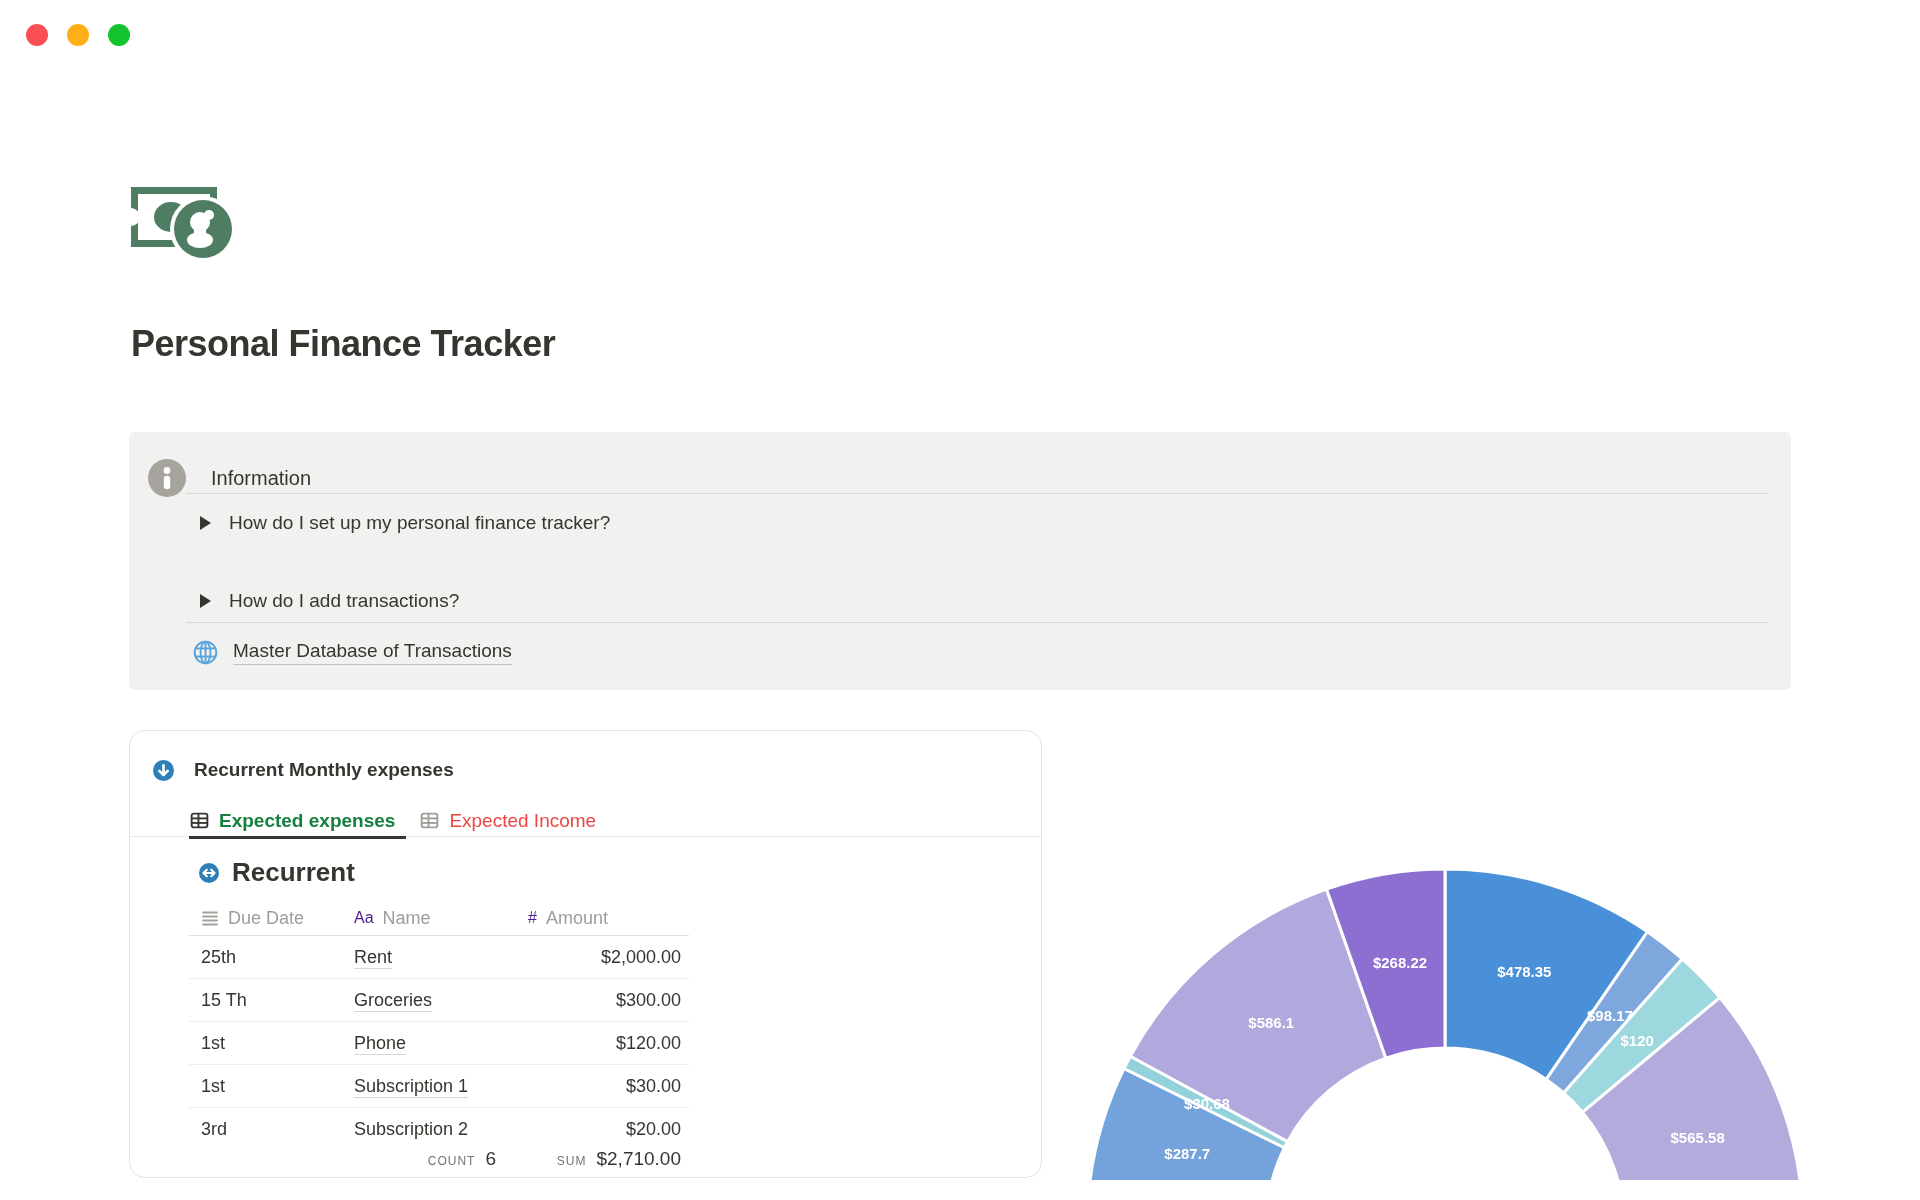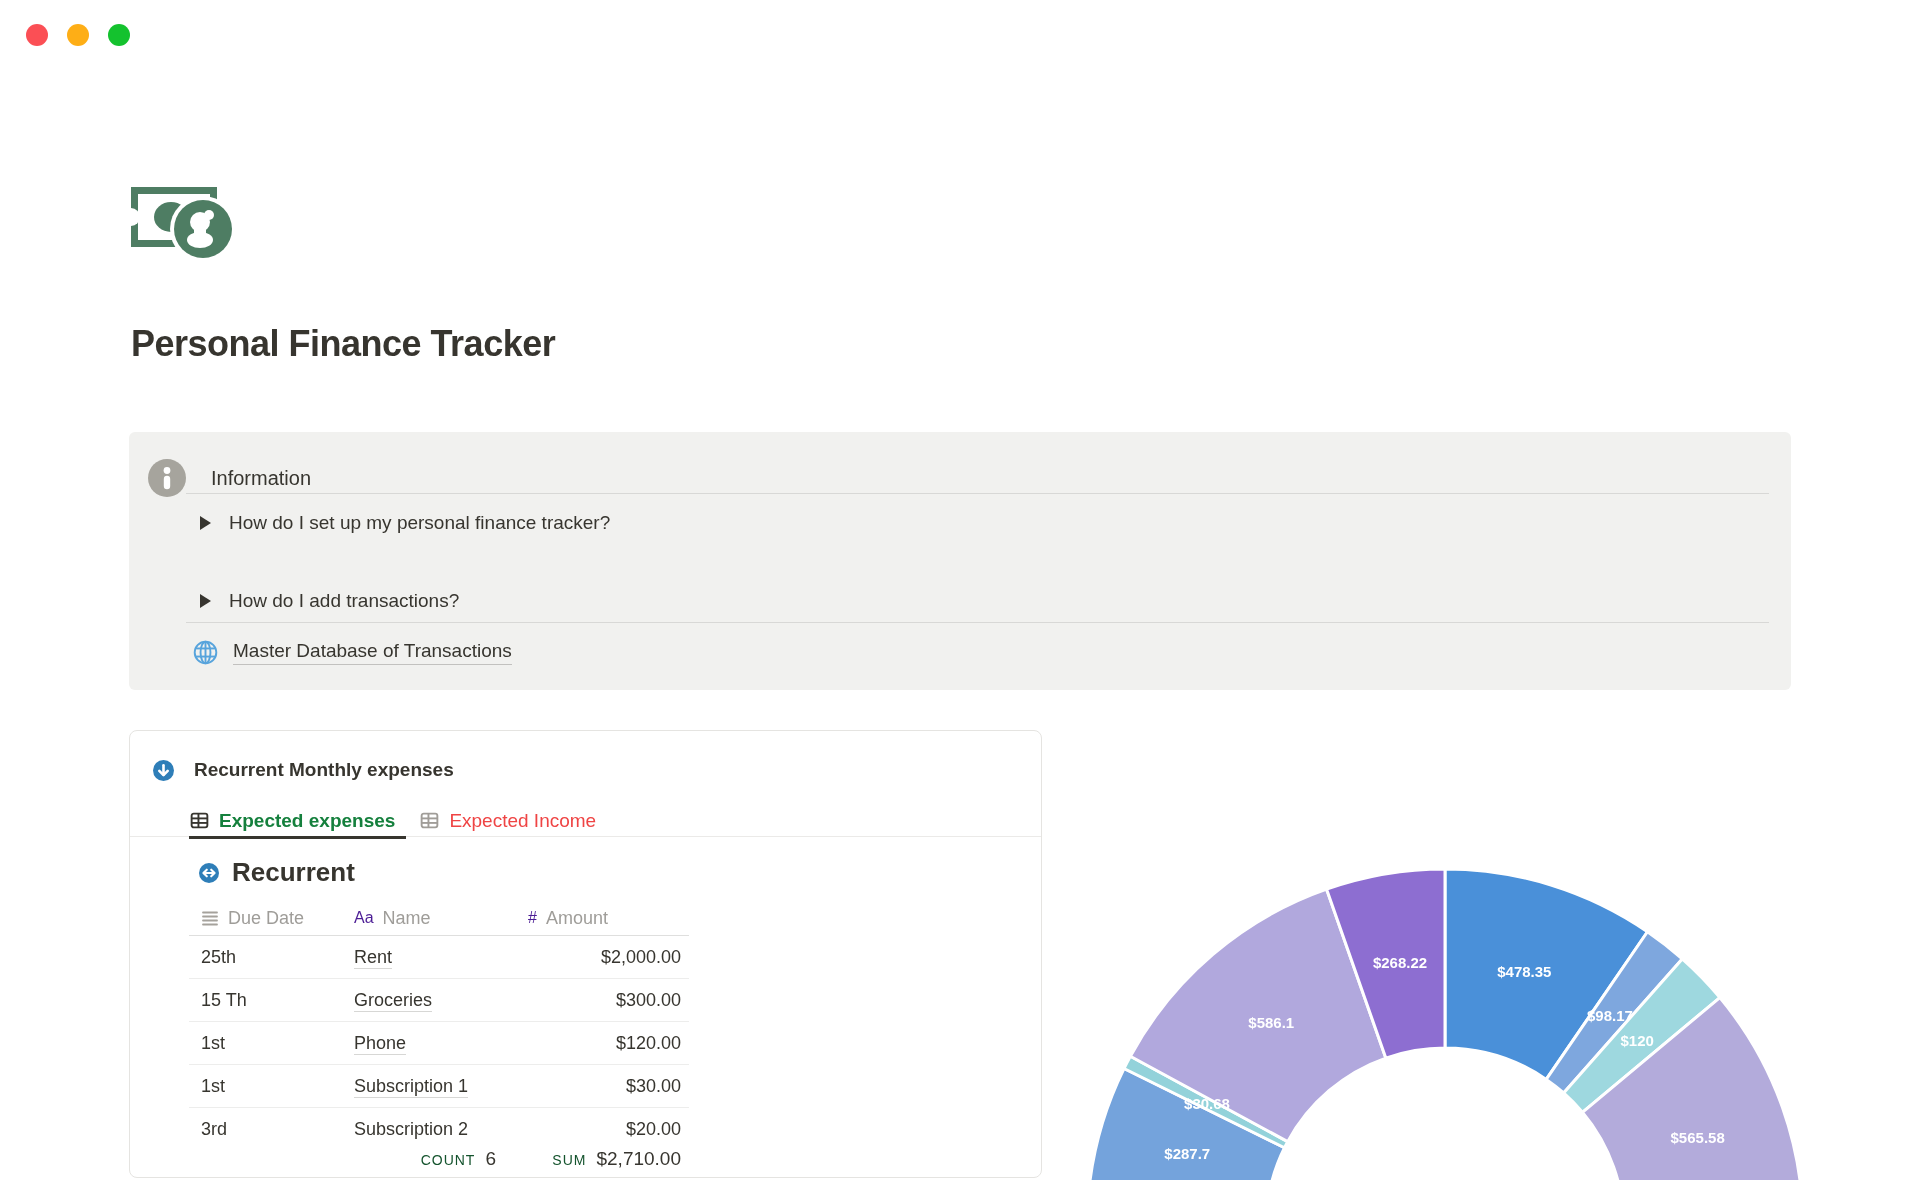--- a/index.html
+++ b/index.html
@@ -18,21 +18,21 @@
   .divider{position:absolute;left:57px;right:22px;height:1px;background:rgba(55,53,47,0.13);}
   .div1{top:61px;} .div2{top:190px;}
   .toggle-row{position:absolute;left:71px;display:flex;align-items:center;gap:18px;height:26px;cursor:pointer;}
   .tg1{top:78px;} .tg2{top:156px;}
   .tri{width:0;height:0;border-left:11px solid #37352f;border-top:7px solid transparent;border-bottom:7px solid transparent;}
   .toggle-row .label{font-size:19px;}
   .link-row{position:absolute;left:63px;top:207px;display:flex;align-items:center;gap:14px;}
   .page-link{font-size:19px;font-weight:500;border-bottom:1.5px solid rgba(55,53,47,0.25);padding-bottom:2px;cursor:pointer;}
   
   .card{position:absolute;left:129px;top:730px;width:913px;height:448px;background:#fff;
-        border:1px solid #e5e4e1;border-radius:8px;box-sizing:border-box;overflow:hidden;}
+        border:1px solid #e5e4e1;border-radius:16px;box-sizing:border-box;overflow:hidden;}
   .card-header{position:absolute;left:23px;top:28px;display:flex;align-items:center;gap:20px;}
   .card-header .label{font-size:19px;font-weight:600;}
   .tab-strip{position:absolute;left:0;right:0;top:74px;height:31px;border-bottom:1px solid #ebeae8;
              display:flex;align-items:flex-start;padding-left:59px;box-sizing:content-box;}
   .tab{display:flex;align-items:center;gap:9px;height:31px;padding:0 11px 0 0;border-bottom:3px solid transparent;cursor:pointer;}
   .tab .label{font-size:19px;}
   .tab.active{border-bottom-color:#37352f;}
   .tab.active .label{font-weight:600;color:#15803d;}
   .tab.inactive{margin-left:13px;}
   .tab.inactive .label{font-weight:500;color:#ef4444;}
@@ -45,21 +45,21 @@
   .prop-glyph{font-size:16px;color:#4c1d95;}
   .thead-line{position:absolute;left:59px;top:204px;width:500px;height:1px;background:rgba(55,53,47,0.16);}
   .rows-box{position:absolute;left:59px;top:205px;width:500px;height:203px;overflow:hidden;}
   .trow{height:43px;align-items:center;border-bottom:1px solid rgba(55,53,47,0.09);box-sizing:border-box;}
   .tcell{font-size:18px;}
   .c-due{padding-left:12px;}
   .name-link{border-bottom:1.5px solid rgba(55,53,47,0.2);padding-bottom:1px;cursor:pointer;}
   .c-amt{text-align:right;padding-right:8px;}
   .tfoot{position:absolute;left:59px;top:408px;width:500px;height:39px;align-items:center;background:#fff;}
   .agg{display:flex;align-items:baseline;justify-content:flex-end;gap:10px;cursor:pointer;}
-  .agg .agg-label{font-size:14px;letter-spacing:1px;color:#14532d;margin-left:48px;}
+  .agg .agg-label{font-size:12px;letter-spacing:1px;color:#737373;margin-left:48px;}
   .agg .agg-value{font-size:19px;color:#37352f;}
   .agg.count{grid-column:2;padding-right:30px;}
   .agg.sum{grid-column:3;padding-right:8px;}
   .agg.sum .agg-value{font-weight:500;}
   
   .chart-svg{position:absolute;left:0;top:0;pointer-events:none;}
   .chart-svg path{pointer-events:auto;cursor:pointer;}
   .chart-svg text{fill:#ffffff;font-family:"Liberation Sans",sans-serif;font-size:15px;font-weight:700;}
 </style>
 </head>

